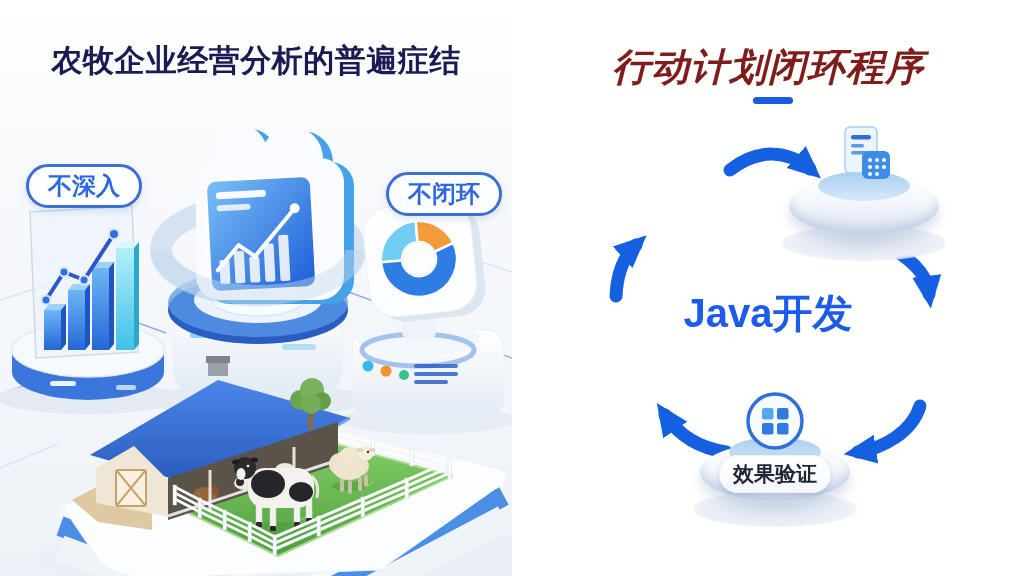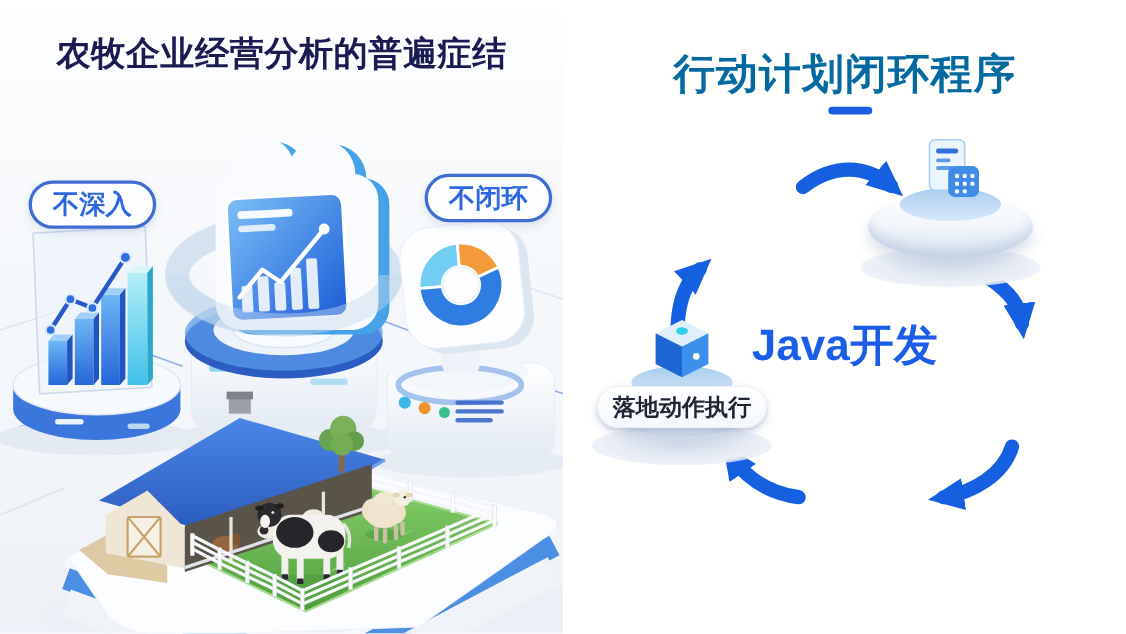--- a/index.html
+++ b/index.html
@@ -3,32 +3,32 @@
 <meta charset="utf-8">
 <style>
   html,body{margin:0;padding:0;background:#fff;}
   .stage{position:relative;width:1024px;height:576px;overflow:hidden;
          font-family:"Liberation Sans","DejaVu Sans",sans-serif;display:flex;}
   .panel{position:relative;width:512px;height:576px;}
   .panel-left{background:linear-gradient(180deg,#ffffff 0%,#f8fafc 25%,#eef2f8 100%);}
   .panel-right{background:#fffffe;}
   .scene-svg,.arrows-svg{position:absolute;inset:0;width:512px;height:576px;}
   
-  .left-title{position:absolute;top:24px;left:0;right:0;margin:4px;text-align:center;
+  .left-title{position:absolute;top:24px;left:0;right:0;margin:16px;text-align:center;
               font-size:31px;font-weight:800;color:#191b52;letter-spacing:.5px;}
   .badge{position:absolute;display:flex;align-items:center;justify-content:center;
          background:#fdfeff;border:3px solid #3e6ed2;border-radius:999px;
          padding:3px 19px;font-size:24px;font-weight:800;color:#2c66e0;
          box-shadow:0 3px 8px rgba(80,110,170,.18);white-space:nowrap;}
   .badge-incomplete{left:203px;top:77px;}
   .badge-notdeep{left:26px;top:164px;}
-  .badge-notclosed{left:386px;top:158px;text-align:right;}
+  .badge-notclosed{left:386px;top:172px;text-align:right;}
   
   .right-title{position:absolute;top:42px;left:0;right:0;margin:0;text-align:center;
-               font-size:38px;font-weight:800;color:#0369a1;letter-spacing:1px;}
+               font-size:38px;font-weight:800;color:#7f1d1d;letter-spacing:1px;font-style:italic;}
   .title-underline{position:absolute;left:241px;top:97px;width:40px;height:7px;
                    border-radius:4px;background:#1a5ce4;}
   .java-label{position:absolute;top:286px;left:0;right:0;text-align:center;
               font-size:40px;font-weight:800;color:#1b5ce8;}
   .node{position:absolute;width:180px;height:140px;}
   .n-shadow{position:absolute;left:8px;top:96px;width:164px;height:36px;border-radius:50%;
             background:radial-gradient(ellipse at center,#dde5f0 0%,#eaeff7 60%,rgba(234,239,247,0) 100%);}
   .n-base{position:absolute;left:15px;top:48px;width:150px;height:58px;border-radius:50%;
           background:linear-gradient(180deg,#ffffff 0%,#f3f7fc 45%,#d7e2f0 100%);
           box-shadow:0 8px 12px rgba(140,160,195,.30), inset 0 -7px 10px rgba(165,185,215,.45);}
@@ -376,31 +376,31 @@
               <circle cx="45" cy="44" r="2"></circle>
               <circle cx="52" cy="44" r="2"></circle>
             <circle cx="38" cy="51" r="2"></circle>
               <circle cx="45" cy="51" r="2"></circle>
           </g>
         </svg>
       </div>
     </div>
 
 
-
-    <div class="node node-5">
+    <div class="node node-4">
       <div class="n-shadow"></div>
       <div class="n-base"></div>
       <div class="n-recess"></div>
       <div class="n-icon">
         <svg viewBox="0 0 64 64" width="64" height="64">
-          <polygon points="32,6 56,18 32,30 8,18" fill="#dff0fc"></polygon>
-          <polygon points="8,18 32,30 32,58 8,46" fill="#1e66d4"></polygon>
-          <polygon points="56,18 32,30 32,58 56,46" fill="#3c90ec"></polygon>
-          <ellipse cx="32" cy="16" rx="5.5" ry="3.5" fill="#2fd0e8"></ellipse>
-          <circle cx="45" cy="39" r="3" fill="#ffffff"></circle>
+          <circle cx="32" cy="32" r="27" fill="#f6fbff" stroke="#2f6fd8" stroke-width="3.5"></circle>
+          <rect x="19" y="19" width="11.5" height="11.5" rx="2" fill="#55a8f0"></rect>
+          <rect x="34" y="19" width="11.5" height="11.5" rx="2" fill="#2f7ce0"></rect>
+          <rect x="19" y="34" width="11.5" height="11.5" rx="2" fill="#2f7ce0"></rect>
+          <rect x="34" y="34" width="11.5" height="11.5" rx="2" fill="#2f7ce0"></rect>
         </svg>
       </div>
-      <div class="n-pill">落地动作执行</div>
+      <div class="n-pill">效果验证</div>
     </div>
+
 
   </section>
 </div>
 
 </body></html>

